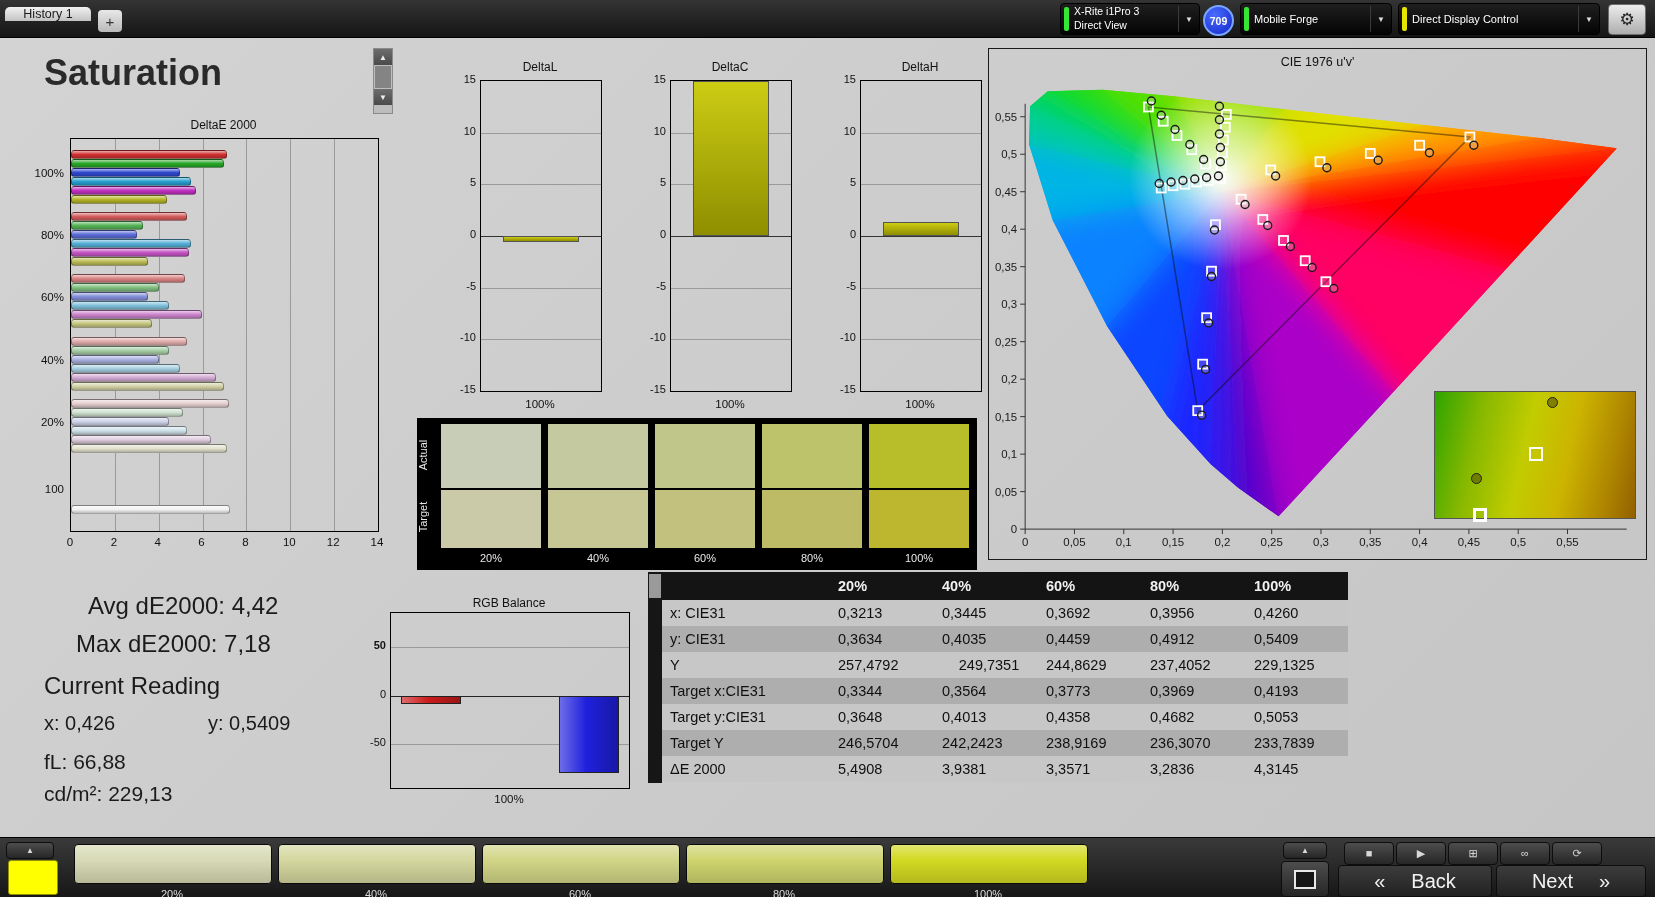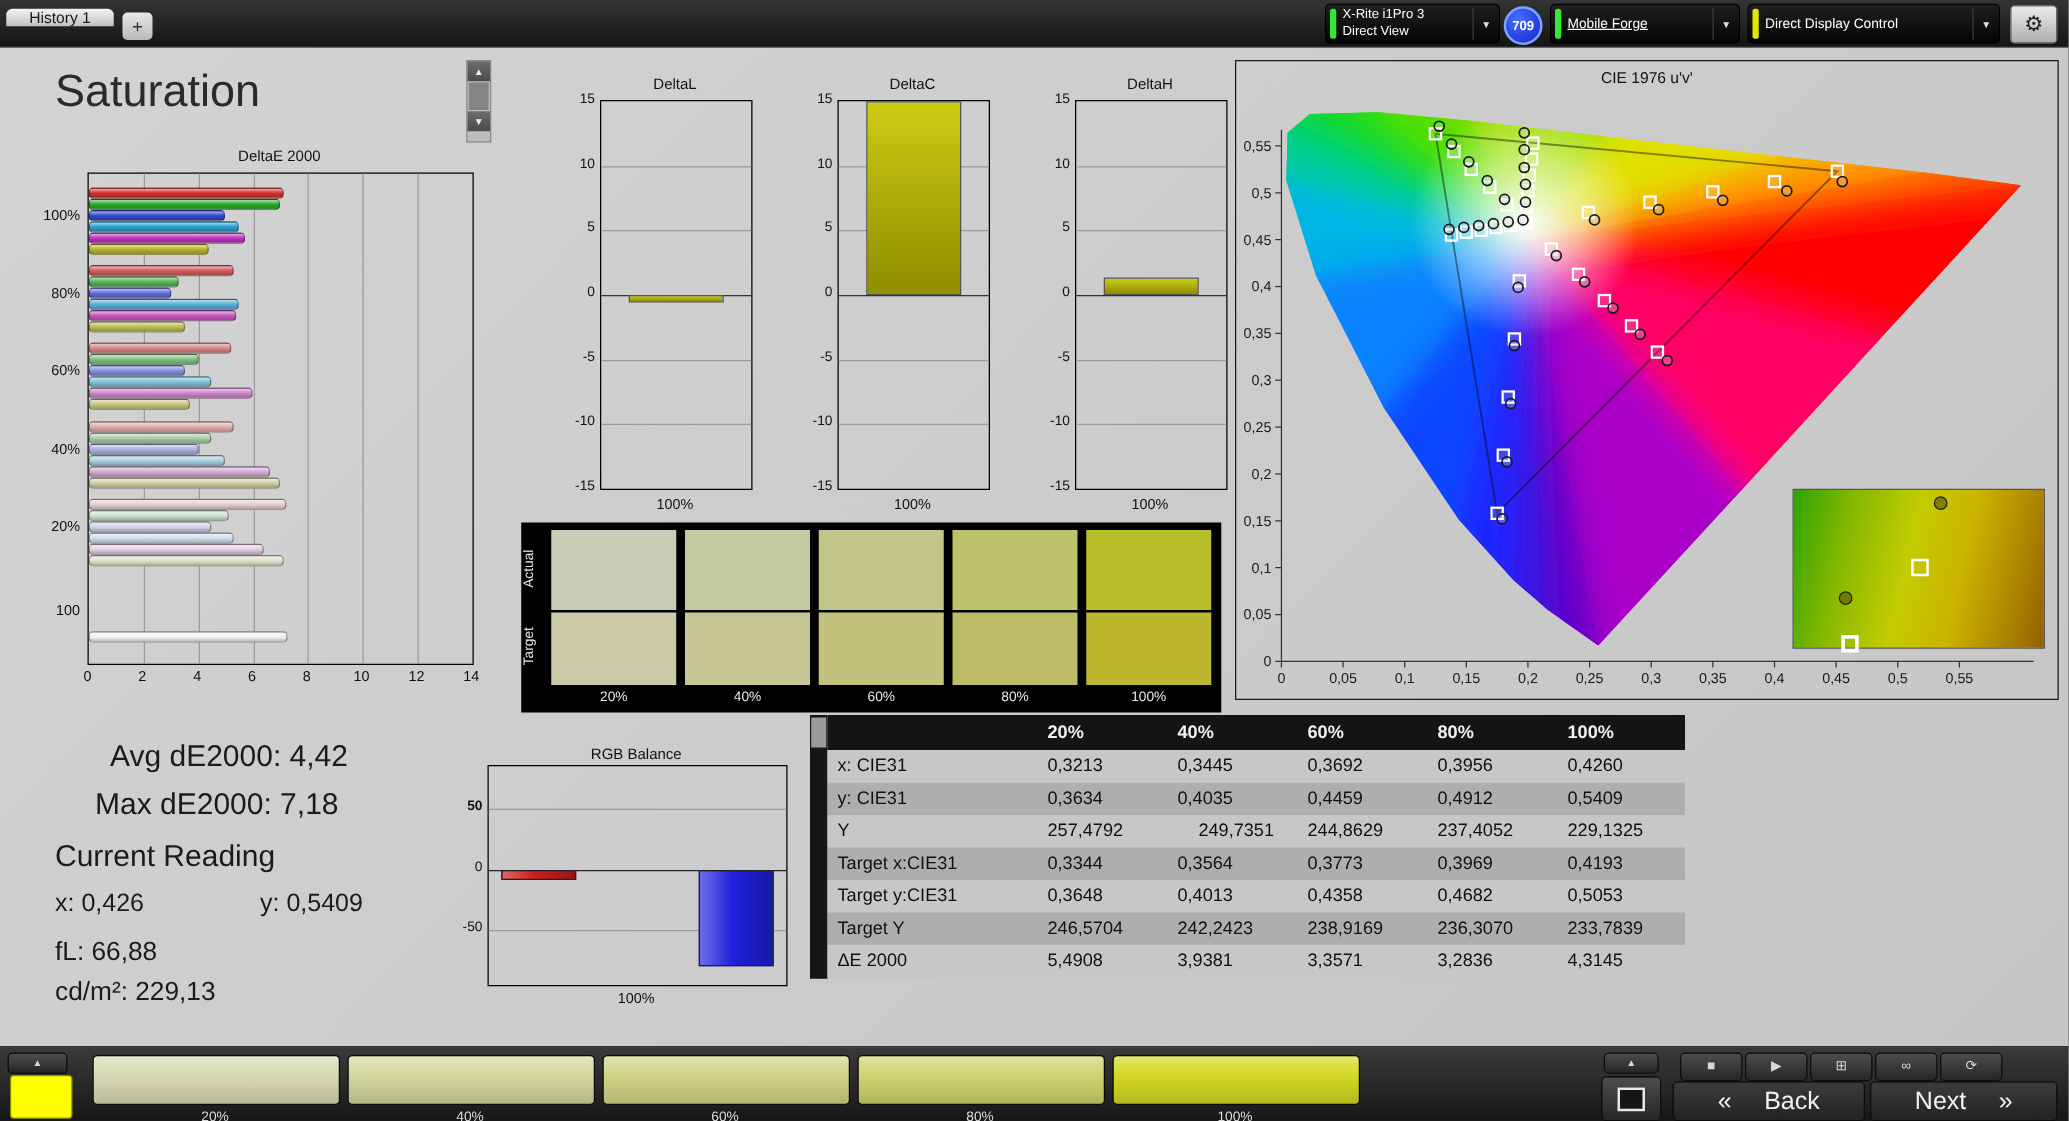--- a/index.html
+++ b/index.html
@@ -22,21 +22,21 @@
   .dd .chev{width:20px;height:26px;display:flex;align-items:center;justify-content:center;
             color:#ddd;font-size:8px;border-left:1px solid #3a3a3a;margin-left:6px;}
   .badge{position:absolute;top:5px;width:27px;height:27px;border-radius:50%;
          background:radial-gradient(circle at 35% 30%,#4a6cff,#1226c8);
          border:2px solid #7aa6ff;color:#fff;font-size:10.5px;font-weight:bold;
          display:flex;align-items:center;justify-content:center;}
   .gearbtn{position:absolute;top:4px;width:36px;height:29px;border-radius:4px;
          background:linear-gradient(#ececec,#aeaeae);border:1px solid #6d6d6d;color:#222;
          font-size:17px;display:flex;align-items:center;justify-content:center;}
   
-  .ttl{position:absolute;left:44px;top:52px;font-size:36px;font-weight:400;color:#2a2a2a;}
+  .ttl{position:absolute;left:44px;top:52px;font-size:36px;font-weight:700;color:#2a2a2a;}
   .stat{position:absolute;color:#1b1b1b;}
   
   .mscroll{position:absolute;width:18px;background:#bdbdbd;border:1px solid #8a8a8a;}
   .mscroll .sb{height:16px;background:linear-gradient(#6d6d6d,#4a4a4a);color:#eee;
                font-size:8px;display:flex;align-items:center;justify-content:center;}
   .mscroll .thumb{height:22px;background:#848484;margin:1px;}
   
   #strip{position:absolute;left:417px;top:418px;width:560px;height:152px;background:#000;}
   
   #ciepanel{position:absolute;left:988px;top:48px;width:657px;height:510px;border:1px solid #1a1a1a;}
@@ -69,21 +69,21 @@
         <span>X-Rite i1Pro 3</span><br>
         <span>Direct View</span>
       </span>
       <span class="chev">▼</span>
     </div>
 
     <div class="badge" style="left:1203px;">709</div>
 
     <div class="dd" style="left:1240px;width:150px;">
       <span class="cbar" style="background:#35e635;"></span>
-      <span class="txt" style="font-size:11px;text-decoration:underline;">Mobile Forge</span>
+      <span class="txt" style="font-size:11px;">Mobile Forge</span>
       <span class="chev">▼</span>
     </div>
 
     <div class="dd" style="left:1398px;width:200px;">
       <span class="cbar" style="background:#e6e600;"></span>
       <span class="txt" style="font-size:11px;">Direct Display Control</span>
       <span class="chev">▼</span>
     </div>
 
     <div class="gearbtn" style="left:1608px;">

